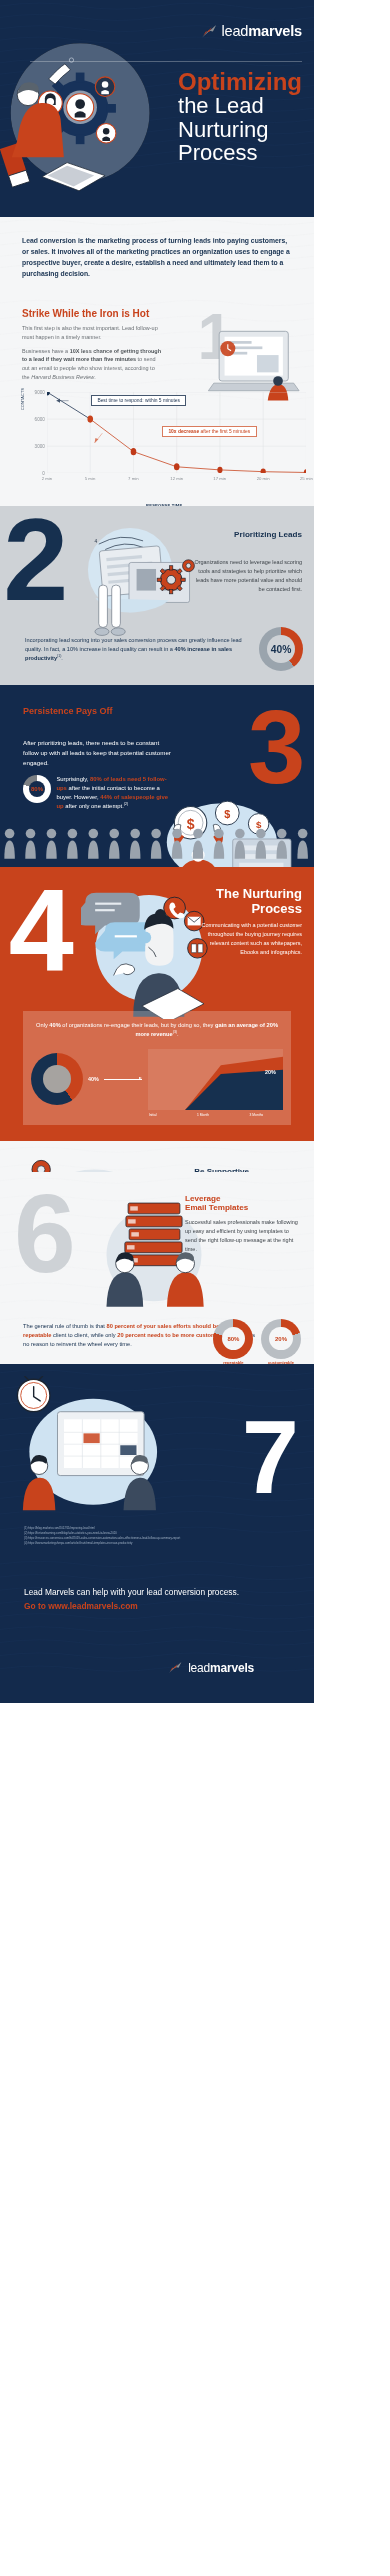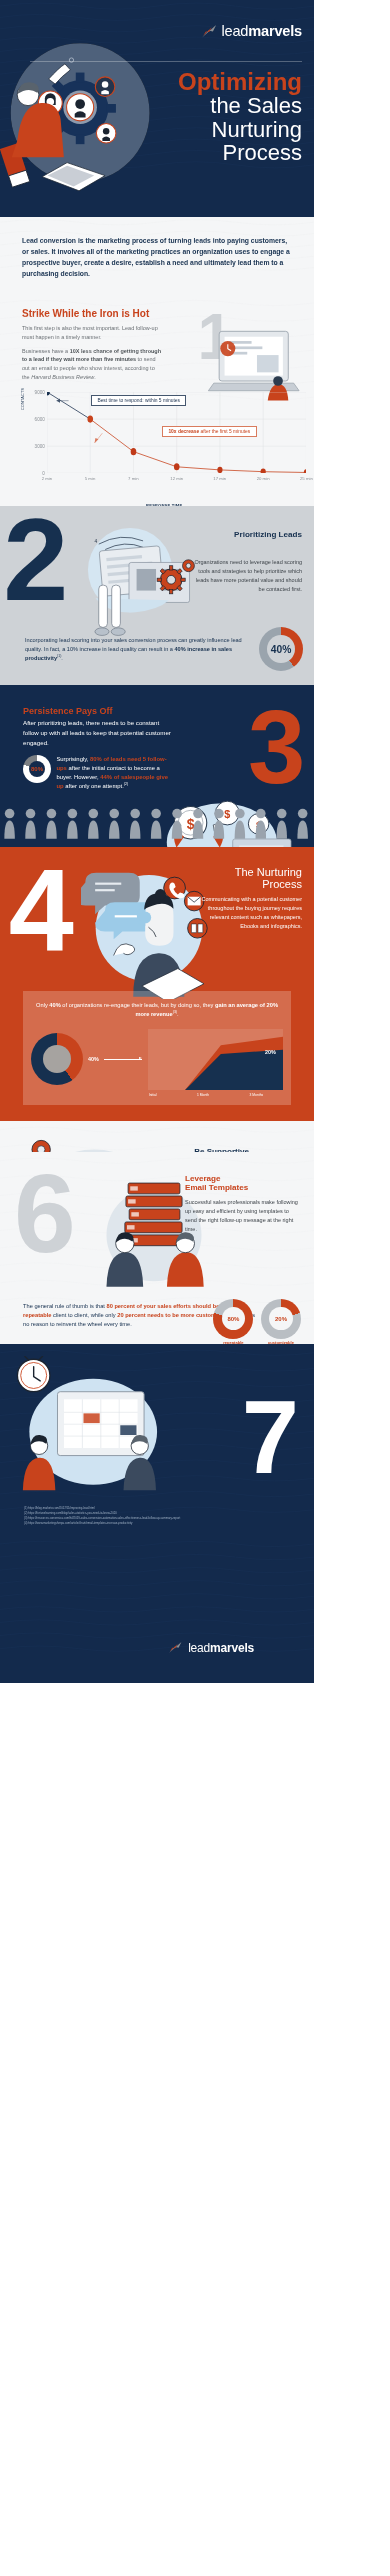--- a/index.html
+++ b/index.html
@@ -25,21 +25,21 @@
   .logo { position:absolute; display:flex; align-items:center; gap:2.2px; }
   .logo .mark { width:18.4px; height:14px; position:relative; }
   .logo .mark svg { display:block; }
   .logo .wordmark { font-size:14.6px; letter-spacing:-0.2px; color:#fff; }
   .logo .wordmark b { font-weight:bold; }
   .logo .wordmark span.light-w { font-weight:300; }
 
   #header .logo { top:23px; right:12px; }
   #header .rule { position:absolute; left:30px; right:12px; top:61px; height:0.5px; background:rgba(255,255,255,.28); }
 
-  #title { position:absolute; right:12px; top:69px; text-align:right; line-height:1.06; }
+  #title { position:absolute; right:12px; top:69px; line-height:1.06; }
   #title .l1 { font-size:24px; font-weight:bold; color:#c8431c; }
   #title .l2, #title .l3, #title .l4 { font-size:22px; font-weight:300; color:#fff; }
 
   
   .hero-art { position:absolute; left:-11px; top:27px; width:179px; height:179px; }
 
   
   #intro { padding:18.4px 22px 16.3px 22px; }
   #intro p { font-size:6.8px; font-weight:bold; line-height:1.62; color:#16304f; }
 
@@ -80,39 +80,39 @@
              background:conic-gradient(#c8431c 0deg 144deg, #9aa4ad 144deg 360deg); }
   .donut40::after { content:""; position:absolute; inset:8.1px; background:#ced2d6; border-radius:50%; }
   .donut40 .v { position:absolute; inset:0; display:flex; align-items:center; justify-content:center;
                 font-size:10.3px; font-weight:bold; color:#16304f; z-index:2; }
   .tablet-art { position:absolute; left:65px; top:9.8px; width:141px; height:127px; }
 
   
   #s3 { padding:20.6px 0 0 0; }
   .bignum3 { position:absolute; right:8.7px; top:16.3px; font-size:103px; font-weight:bold; color:#c8431c; line-height:.9; }
   #s3 .col { width:171px; padding-left:23px; }
-  #s3 h2 { font-size:9px; font-weight:bold; color:#c8431c; margin-bottom:2px; }
+  #s3 h2 { font-size:9px; font-weight:bold; color:#c8431c; margin-bottom:22px; }
   #s3 .col p { font-size:6.2px; line-height:1.6; color:#fff; }
   #s3 .stat { display:flex; gap:5.4px; align-items:flex-start; margin-top:7.6px; }
   .donut80 { width:28px; height:28px; border-radius:50%; position:relative; flex:0 0 auto;
              background:conic-gradient(#fff 0deg 288deg, #7b7f83 288deg 360deg); }
   .donut80::after { content:""; position:absolute; inset:6px; background:#132a4c; border-radius:50%; }
   .donut80 .v { position:absolute; inset:0; display:flex; align-items:center; justify-content:center;
                 font-size:6px; font-weight:bold; color:#c8431c; z-index:2; }
   #s3 .stat p { font-size:5.9px; line-height:1.52; color:#fff; }
   #s3 .stat p b { color:#c8431c; }
   #s3 .stat sup { font-size:3.5px; }
   .money-art { position:absolute; right:11px; top:114px; width:146px; height:108px; }
   .people-row { position:relative; height:46px; margin-top:9.8px; }
 
   
   #s4 { padding:16.3px 0 16.3px 0; }
   .bignum4 { position:absolute; left:8.7px; top:12px; font-size:117px; font-weight:bold; color:#fff; line-height:.88; }
   #s4 .col { position:absolute; right:12px; top:19.5px; width:108px; text-align:right; }
-  #s4 h2 { font-size:11px; font-weight:normal; color:#fff; margin-bottom:4.9px; }
+  #s4 h2 { font-size:13px; font-weight:bold; color:#fff; margin-bottom:4.9px; }
   #s4 .col p { font-size:5.5px; line-height:1.62; color:#fff; }
   .headset-art { position:absolute; left:81px; top:16.3px; width:136px; height:136px; }
   .panel4 { position:relative; margin:128px 23px 0 23px; background:rgba(255,255,255,.22); padding:9.8px 7.6px 7.6px 7.6px; }
   .panel4 .cap { text-align:center; font-size:5.7px; line-height:1.62; color:#fff; }
   .panel4 .cap b { font-weight:bold; }
   .panel4 .cap sup { font-size:3.5px; }
   .panel4 .viz { position:relative; margin-top:7.6px; height:64px; display:flex; align-items:center; gap:5.4px; }
   .donut40b { width:52px; height:52px; border-radius:50%; position:relative; flex:0 0 auto;
               background:conic-gradient(#c8431c 0deg 144deg, #16304f 144deg 360deg); }
   .donut40b::after { content:""; position:absolute; inset:12px; background:#a6a3a0; border-radius:50%; }
@@ -262,21 +262,21 @@
         <path d="M4 22 L20 6 L15 15 L9 14 Z" fill="#c8431c"></path>
       </svg>
     </span>
     <span class="wordmark"><span class="light-w">lead</span><b>marvels</b></span>
   </div>
 
   <div class="rule"></div>
 
   <div id="title">
     <div class="l1">Optimizing</div>
-    <div class="l2">the Sales</div>
+    <div class="l2">the Lead</div>
     <div class="l3">Nurturing</div>
     <div class="l4">Process</div>
   </div>
 </div>
 
 <div class="band light" id="intro">
   <svg class="waves" viewBox="0 0 720 140" preserveAspectRatio="none">
     <g fill="none" stroke="#e7e9eb" stroke-width="1">
       <path d="M0 12 Q 90 0 180 12 T 360 12 T 540 12 T 720 12"></path>
       <path d="M0 38 Q 90 26 180 38 T 360 38 T 540 38 T 720 38"></path>
@@ -806,20 +806,24 @@
       <path d="M0 46 Q 90 34 180 46 T 360 46 T 540 46 T 720 46"></path>
       <path d="M0 76 Q 90 64 180 76 T 360 76 T 540 76 T 720 76"></path>
       <path d="M0 106 Q 90 94 180 106 T 360 106 T 540 106 T 720 106"></path>
       <path d="M0 136 Q 90 124 180 136 T 360 136 T 540 136 T 720 136"></path>
       <path d="M0 166 Q 90 154 180 166 T 360 166 T 540 166 T 720 166"></path>
       <path d="M0 196 Q 90 184 180 196 T 360 196 T 540 196 T 720 196"></path>
       <path d="M0 226 Q 90 214 180 226 T 360 226 T 540 226 T 720 226"></path>
       <path d="M0 256 Q 90 244 180 256 T 360 256 T 540 256 T 720 256"></path>
     </g>
   </svg>
+  <div class="msg">
+    <div class="l1">Lead Marvels can help with your lead conversion process.</div>
+    <div class="l2">Go to www.leadmarvels.com</div>
+  </div>
   <div class="logo">
     <span class="mark">
       <svg width="16.3" height="12.5" viewBox="0 0 34 26">
         <path d="M2 25 L28 2 L22 14 L14 12 Z" fill="#8a8f95"></path>
         <path d="M4 22 L20 6 L15 15 L9 14 Z" fill="#c8431c"></path>
       </svg>
     </span>
     <span class="wordmark"><span class="light-w">lead</span><b>marvels</b></span>
   </div>
 </div>

